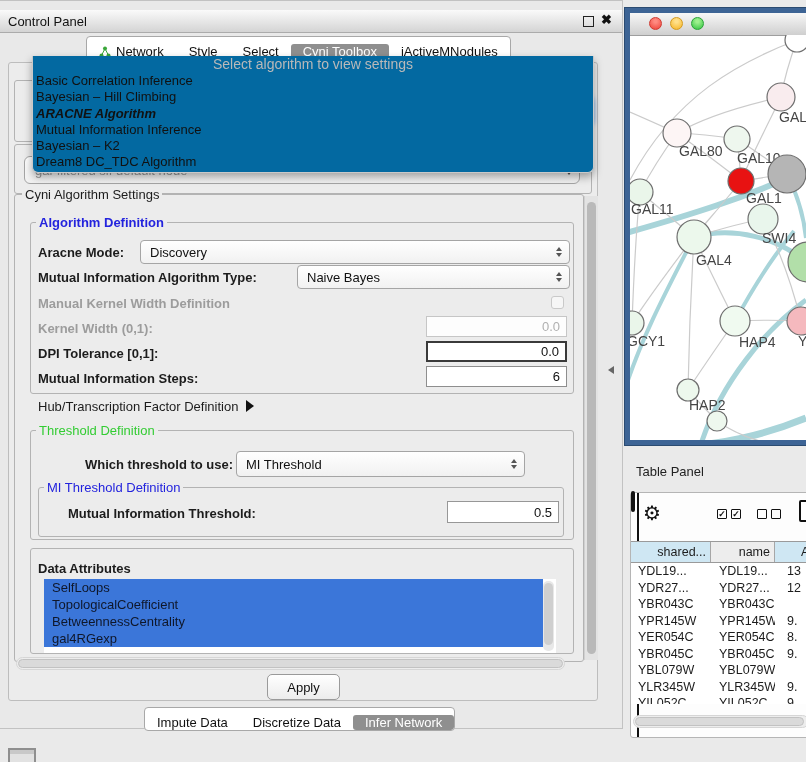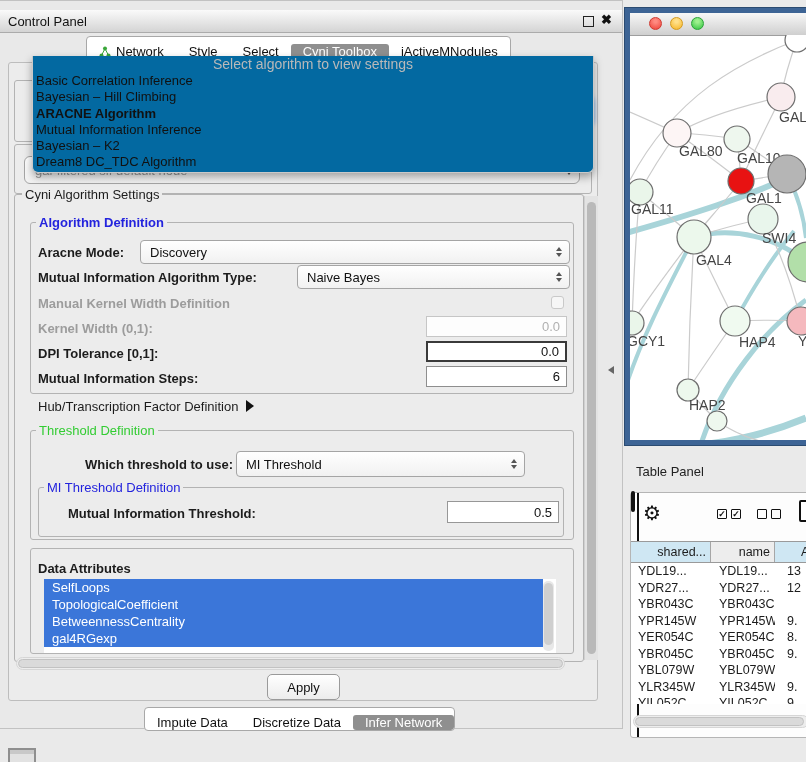--- a/index.html
+++ b/index.html
@@ -52,32 +52,32 @@
   .tri-right{display:inline-block;width:0;height:0;border-top:6px solid transparent;
       border-bottom:6px solid transparent;border-left:8px solid #111;margin-left:8px;vertical-align:-1px;}
   .tri-down-lg{display:inline-block;width:0;height:0;border-left:7px solid transparent;
       border-right:7px solid transparent;border-top:8px solid #111;margin-left:6px;vertical-align:-1px;}
   
   #algo-popup{position:absolute;left:32px;top:56px;width:560px;height:116px;background:#0369a1;
       border:1px solid #c9c9c9;border-top:none;border-radius:0 0 6px 6px;
       box-shadow:0 4px 9px rgba(0,0,0,.35);z-index:20;overflow:hidden;}
   #algo-hint{text-align:center;color:#b9b9b9;font-size:14px;height:17px;line-height:17px;}
   .algo-item{font-size:13px;height:16.3px;line-height:16.3px;padding-left:3px;color:#111;white-space:nowrap;}
-  .algo-item.sel{font-weight:bold;}
+  .algo-item.sel{font-weight:bold;font-style:italic;}
   
   #frag-combo{z-index:1;box-shadow:0 0 5px 2px rgba(95,155,230,.85);border-color:#6f9fd8;}
   #bg-combo{z-index:1;color:#9a9a9a;justify-content:flex-start;padding-left:10px;border-radius:6px;}
   
   .vscroll{position:absolute;width:14px;background:#e3e3e3;border-left:1px solid #d0d0d0;box-sizing:border-box;}
   .vscroll .thumb{position:absolute;left:2px;width:9px;background:#b9b9b9;border-radius:5px;}
   .hscroll{position:absolute;height:13px;background:#ededed;border:1px solid #d6d6d6;border-radius:7px;box-sizing:border-box;}
   .hscroll .thumb{position:absolute;top:1px;bottom:1px;background:#dadada;border:1px solid #c2c2c2;border-radius:6px;box-sizing:border-box;}
   
   #attr-list{position:absolute;left:44px;top:579px;width:512px;height:74px;background:#fff;overflow:hidden;}
-  .attr-item{width:499px;height:17px;line-height:17px;font-size:13px;color:#ffffff;
+  .attr-item{width:499px;height:17px;line-height:17px;font-size:13px;color:#0f172a;
       background:var(--sel-blue);padding-left:8px;box-sizing:border-box;white-space:nowrap;}
   #attr-scroll{position:absolute;left:543px;top:581px;width:11px;height:70px;background:#e8e8e8;border-radius:5px;}
   #attr-scroll .thumb{position:absolute;left:1px;top:2px;width:9px;height:62px;background:#cfcfcf;border-radius:5px;}
   
   #apply-btn{position:absolute;left:267px;top:674px;width:71px;height:24px;border:1px solid #9a9a9a;
       border-radius:5px;background:linear-gradient(#ffffff,#ececec);font-size:13px;color:#111;
       display:flex;align-items:center;justify-content:center;}
   
   #divider-arrow{position:absolute;left:608px;top:366px;width:0;height:0;
       border-top:4px solid transparent;border-bottom:4px solid transparent;border-right:6px solid #666;}

